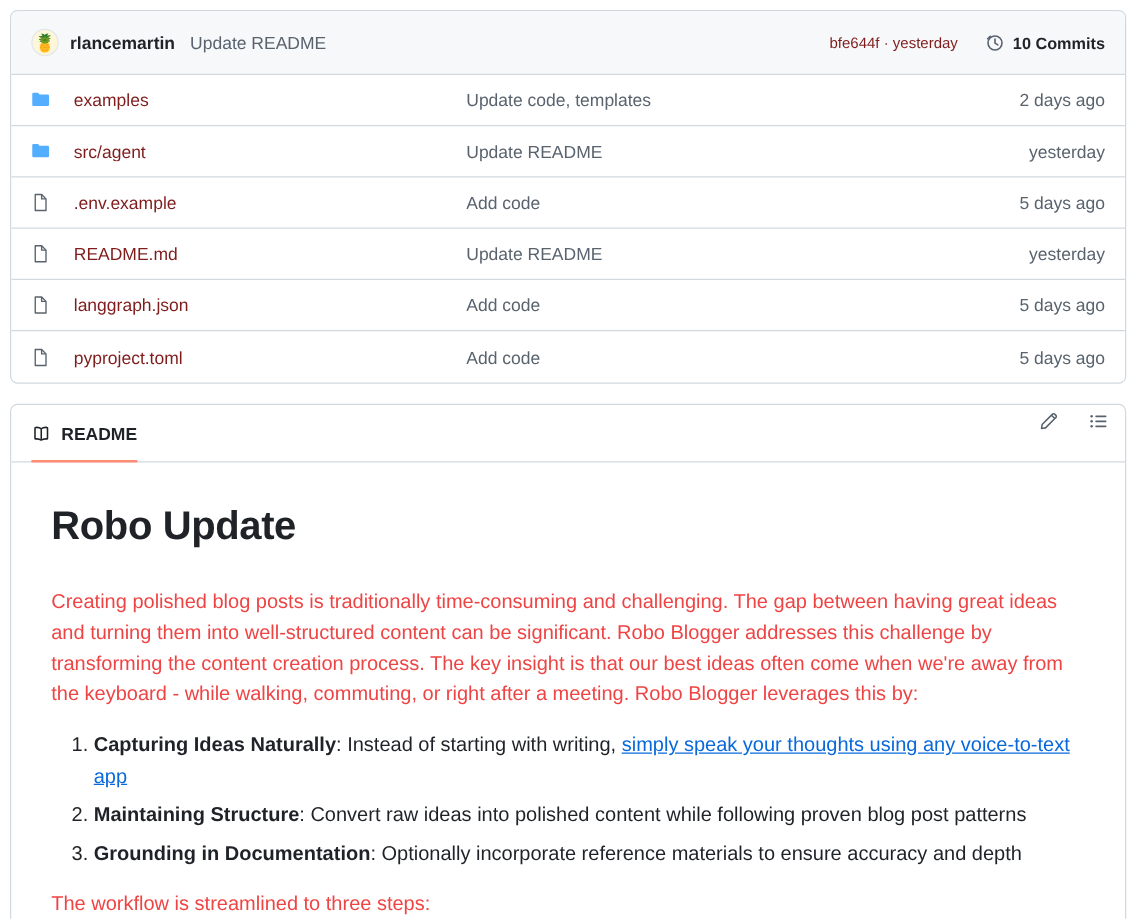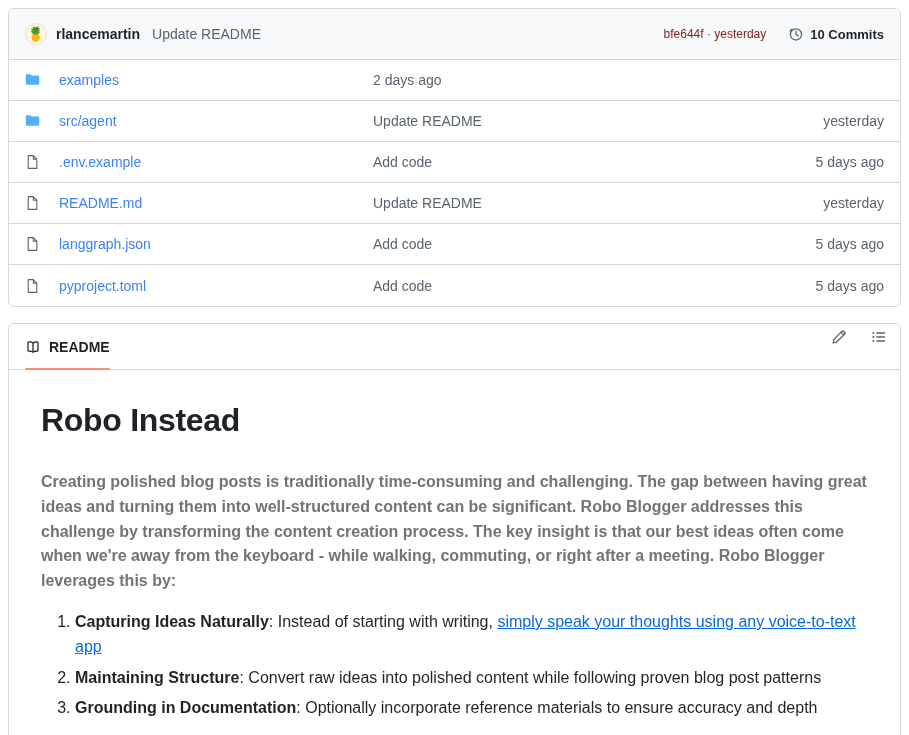--- a/index.html
+++ b/index.html
@@ -97,21 +97,21 @@
     width: 16px;
     height: 16px;
     flex: none;
     display: flex;
     align-items: center;
     justify-content: center;
   }
   .file-icon svg { display: block; }
   .file-name {
     margin-left: 18px;
-    color: #3b82f6;
+    color: #7f1d1d;
     width: 314px;
     flex: none;
     white-space: nowrap;
     overflow: hidden;
     text-overflow: ellipsis;
   }
   .file-msg {
     color: #59636e;
     flex: 1 1 auto;
     white-space: nowrap;
@@ -189,22 +189,21 @@
     font-size: 32px;
     font-weight: bold;
     letter-spacing: -0.3px;
     margin: 0 0 30px 0;
     line-height: 1.25;
   }
   .readme-p {
     font-size: 16px;
     line-height: 1.55;
     margin: 0 0 16px 0;
-    color: #737373;
-    font-weight: bold;
+    color: #ef4444;
   }
   ol.readme-list {
     margin: 0 0 16px 0;
     padding-left: 34px;
     font-size: 16px;
     line-height: 1.55;
   }
   ol.readme-list li { margin-bottom: 6px; }
   ol.readme-list li:last-child { margin-bottom: 0; }
   .readme-link {
@@ -240,20 +239,21 @@
       </div>
     </div>
 
     <div class="file-row">
       <span class="file-icon">
         <svg width="16" height="16" viewBox="0 0 16 16" fill="#54aeff">
           <path d="M0.8 3.2A1 1 0 0 1 1.8 2.2h3.6l1.3 1.4h6.5a1 1 0 0 1 1 1v7.2a1 1 0 0 1-1 1H1.8a1 1 0 0 1-1-1z"></path>
         </svg>
       </span>
       <span class="file-name">examples</span>
+      <span class="file-msg">Update code, templates</span>
       <span class="file-date">2 days ago</span>
     </div>
 
     <div class="file-row">
       <span class="file-icon">
         <svg width="16" height="16" viewBox="0 0 16 16" fill="#54aeff">
           <path d="M0.8 3.2A1 1 0 0 1 1.8 2.2h3.6l1.3 1.4h6.5a1 1 0 0 1 1 1v7.2a1 1 0 0 1-1 1H1.8a1 1 0 0 1-1-1z"></path>
         </svg>
       </span>
       <span class="file-name">src/agent</span>
@@ -344,21 +344,21 @@
               <rect x="5.2" y="3.3" width="9.0" height="1.4" rx="0.7"></rect>
               <rect x="5.2" y="7.3" width="9.0" height="1.4" rx="0.7"></rect>
               <rect x="5.2" y="11.3" width="9.0" height="1.4" rx="0.7"></rect>
             </svg>
           </span>
         </span>
       </div>
     </div>
 
     <div class="readme-body">
-      <h1 class="readme-h1">Robo Instead</h1>
+      <h1 class="readme-h1">Robo Update</h1>
 
       <p class="readme-p">Creating polished blog posts is traditionally time-consuming and challenging. The gap between having great ideas and turning them into well-structured content can be significant. Robo Blogger addresses this challenge by transforming the content creation process. The key insight is that our best ideas often come when we're away from the keyboard - while walking, commuting, or right after a meeting. Robo Blogger leverages this by:</p>
 
       <ol class="readme-list">
         <li>
           <b>Capturing Ideas Naturally</b><span>: Instead of starting with writing, </span><a class="readme-link" href="#">simply speak your thoughts using any voice-to-text app</a>
         </li>
         <li>
           <b>Maintaining Structure</b><span>: Convert raw ideas into polished content while following proven blog post patterns</span>
         </li>

